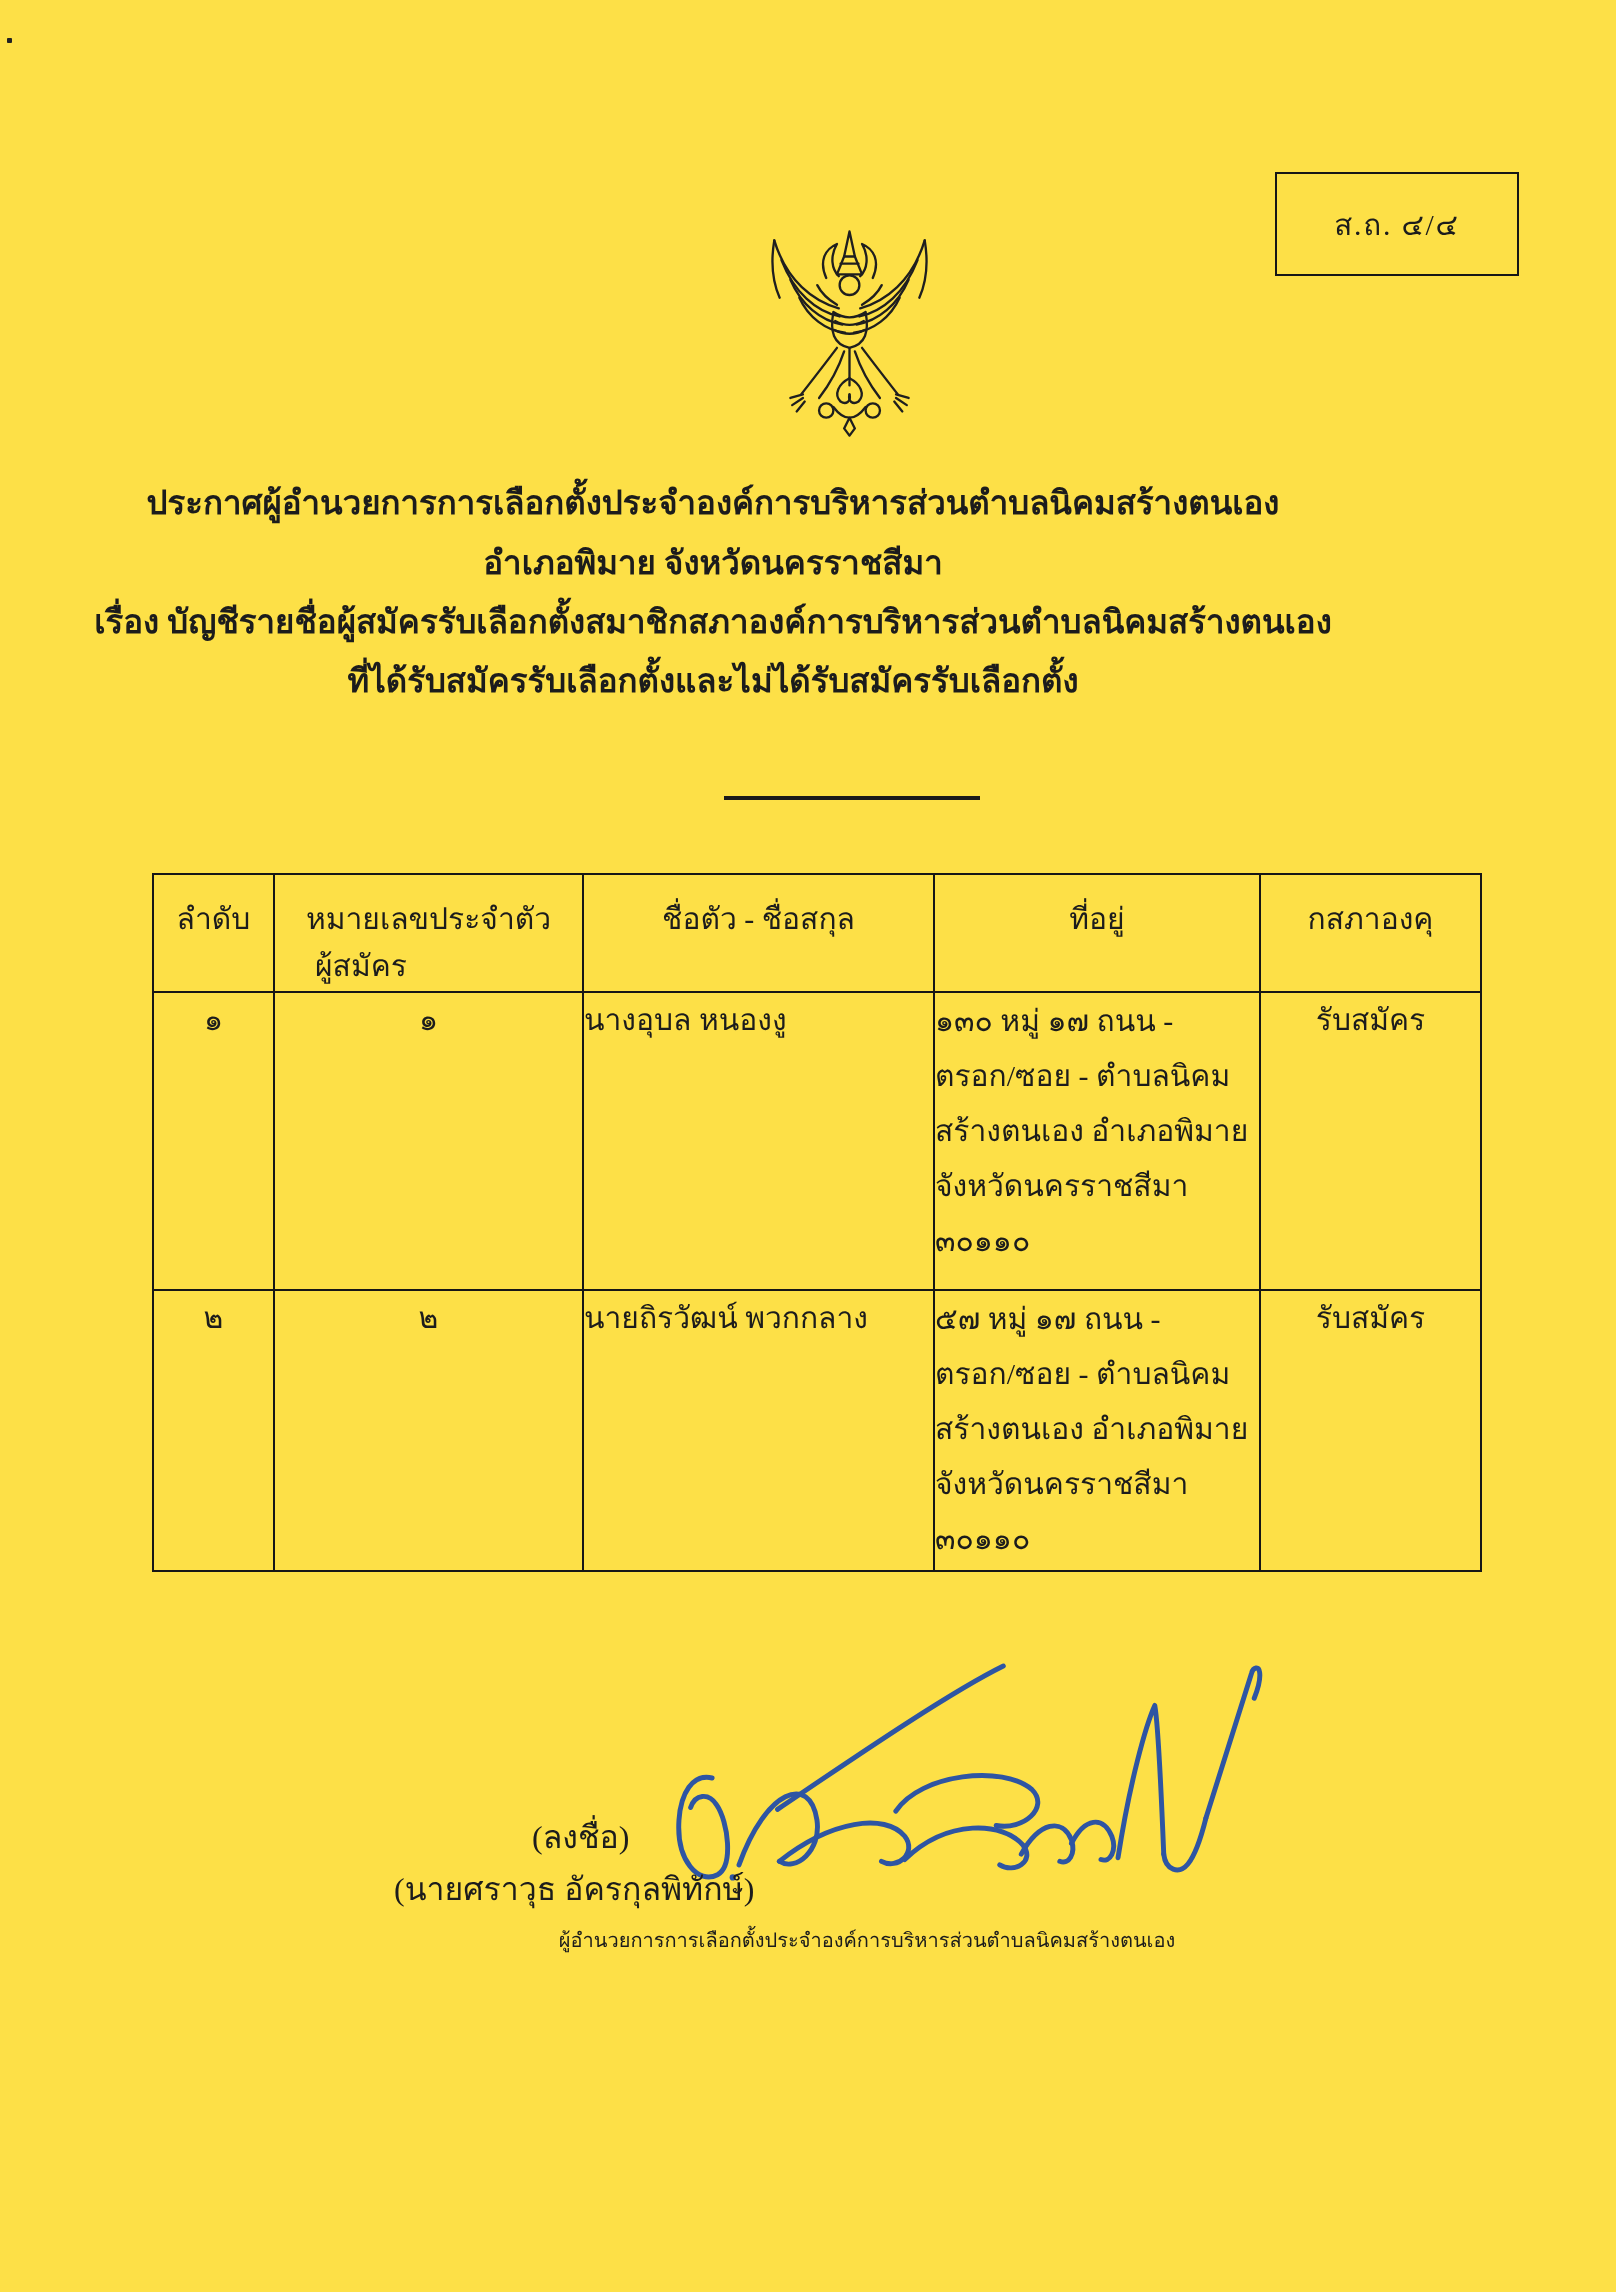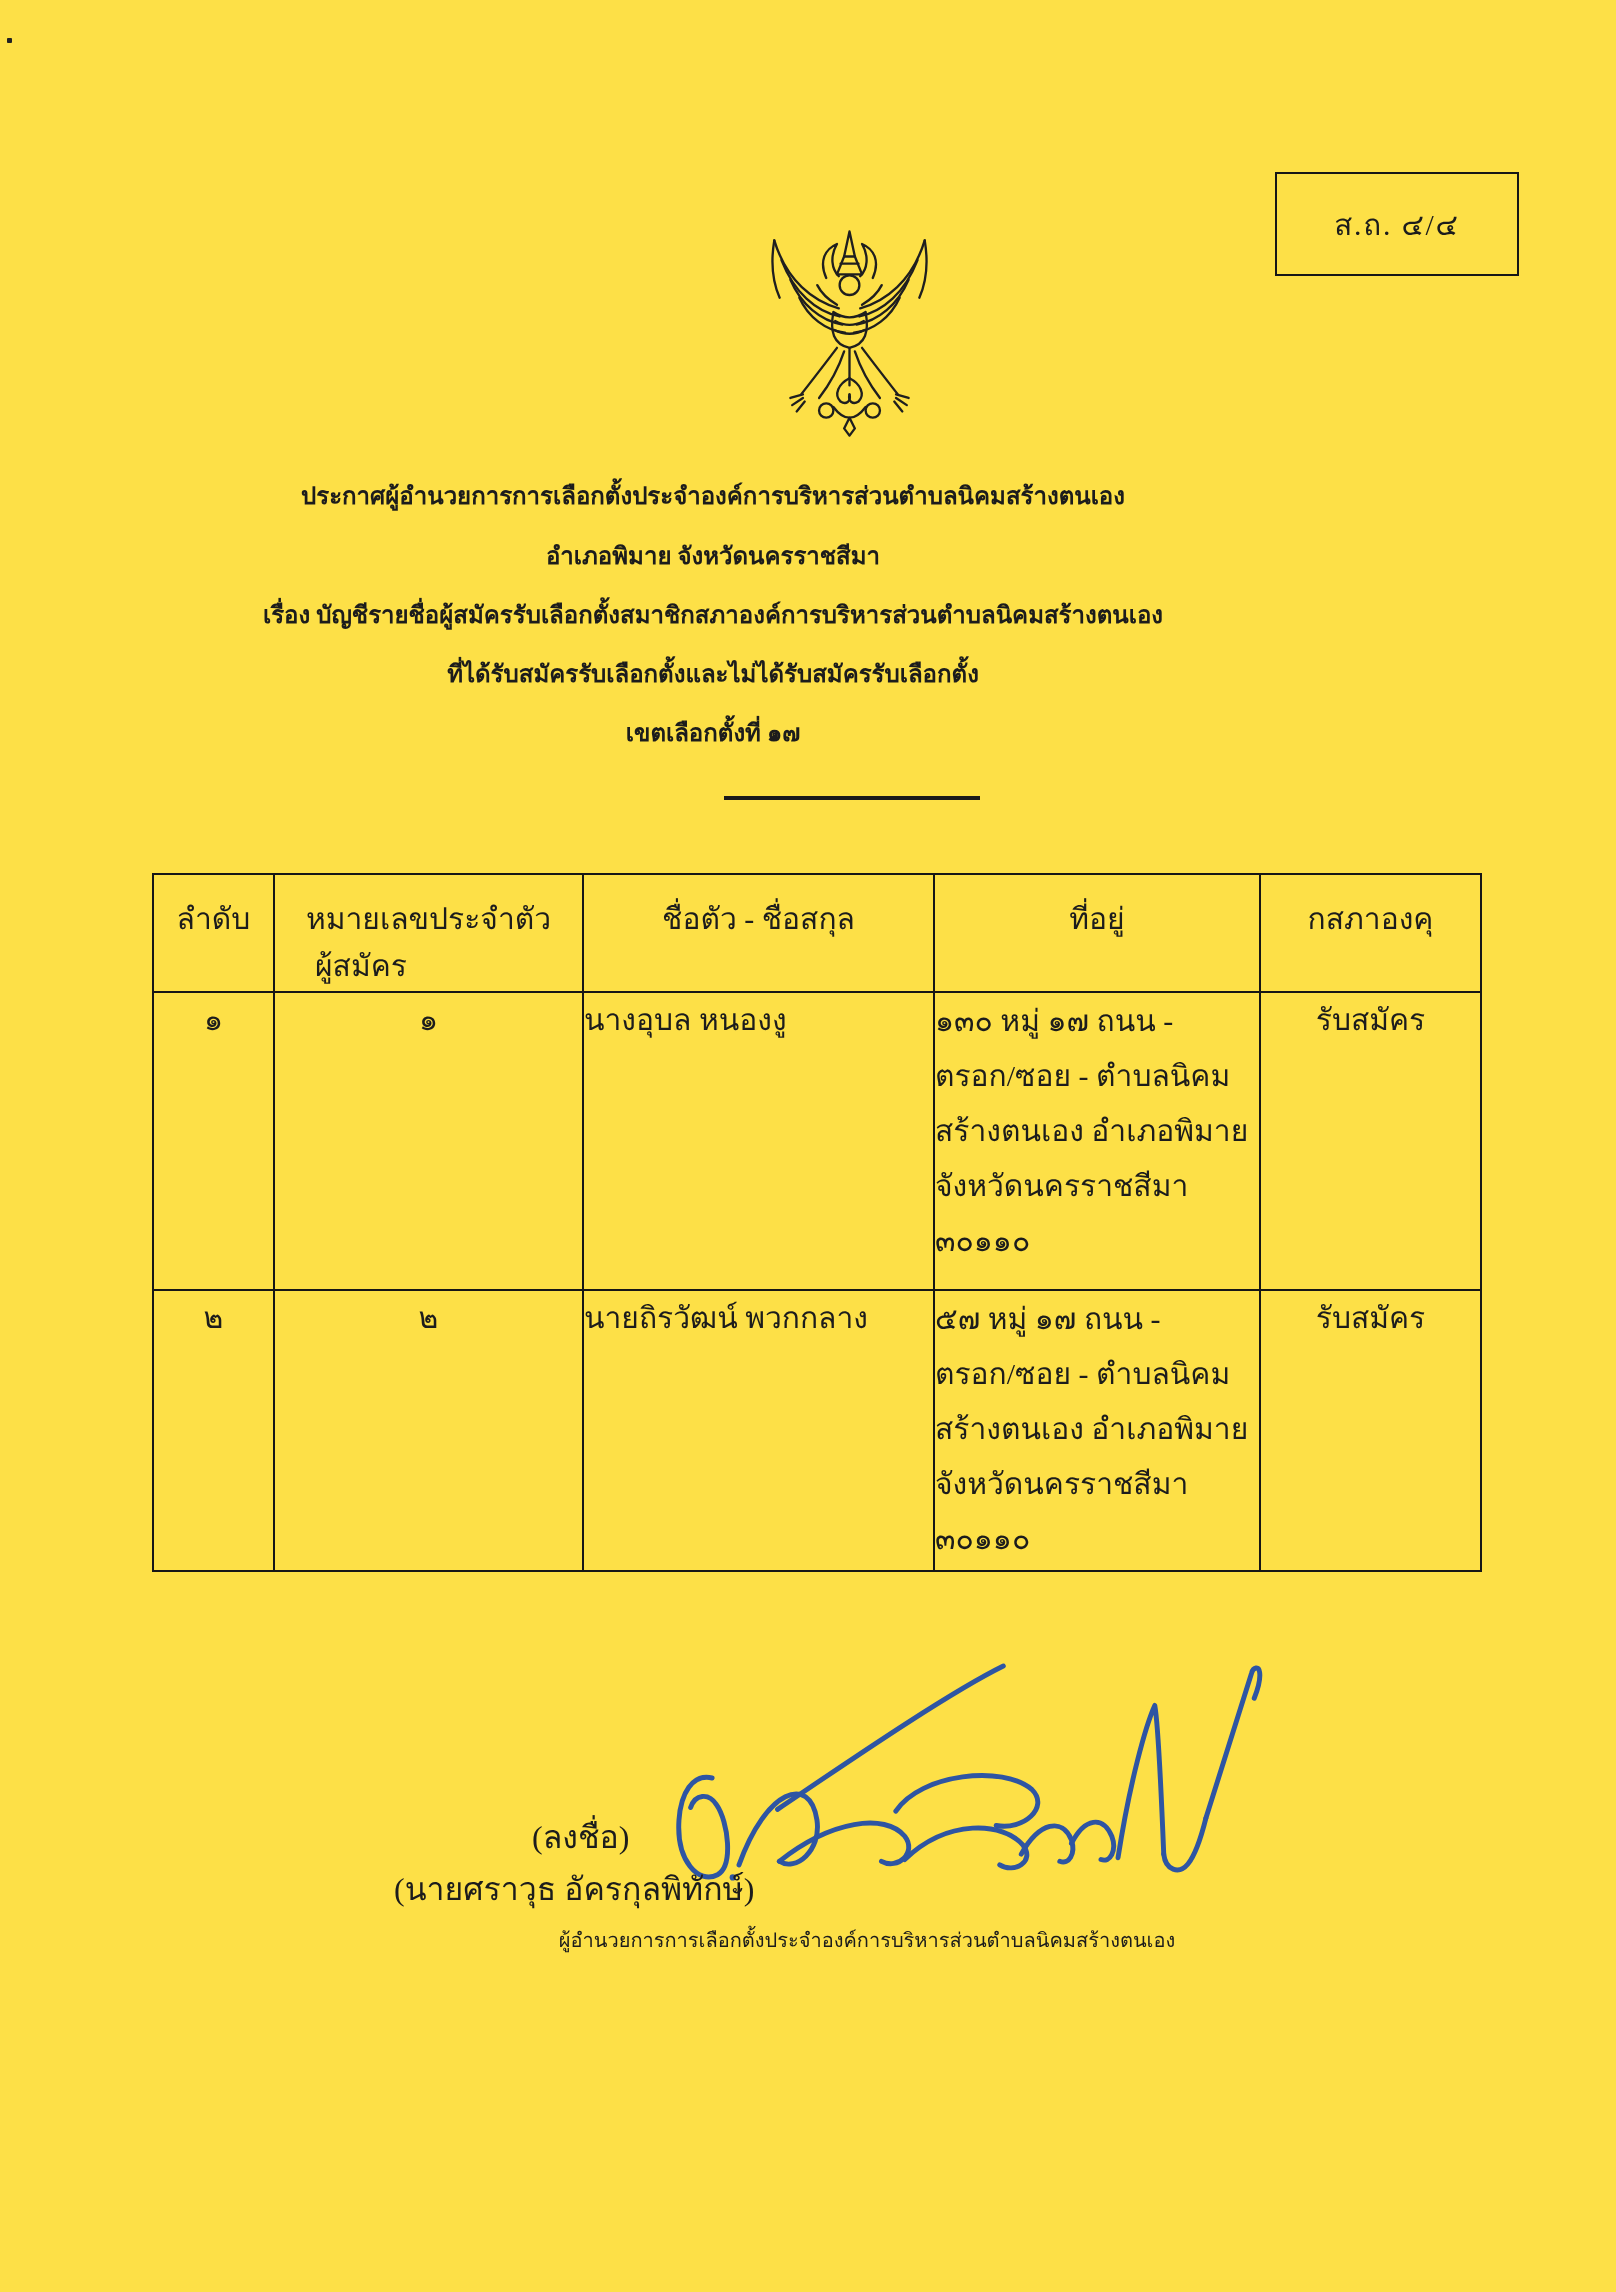--- a/index.html
+++ b/index.html
@@ -17,21 +17,21 @@
   
   .form-box{
     left:1275px;top:172px;width:240px;height:100px;
     border:2.7px solid #161616;
     display:flex;align-items:center;justify-content:center;
     font-size:29.6px;letter-spacing:1.8px;
   }
   
   .title-line{
     left:0;width:1426px;text-align:center;
-    font-size:24px;font-weight:600;white-space:nowrap;
+    font-size:33px;font-weight:600;white-space:nowrap;
   }
   .divider{left:724px;top:796px;width:256px;height:3.6px;background:#1a1a1a;}
   
   table.doc{
     position:absolute;left:152px;top:873px;width:1328px;
     border-collapse:collapse;table-layout:fixed;
     font-size:30px;color:#1c1c1c;border-radius:27px;
   }
   table.doc td,table.doc th{
     border:2.2px solid #161616;
@@ -112,21 +112,20 @@
       <circle cx="136" cy="206" r="8"></circle>
       <path d="M92 202 C98 210 104 214 110 214 C116 214 122 210 128 202"></path>
       <path d="M110 214 L104 226 L110 234 L116 226 Z"></path>
     </svg>
   </div>
 
   <div class="abs title-line" style="top:476px;">ประกาศผู้อำนวยการการเลือกตั้งประจำองค์การบริหารส่วนตำบลนิคมสร้างตนเอง</div>
   <div class="abs title-line" style="top:536px;">อำเภอพิมาย จังหวัดนครราชสีมา</div>
   <div class="abs title-line" style="top:654px;">ที่ได้รับสมัครรับเลือกตั้งและไม่ได้รับสมัครรับเลือกตั้ง</div>
   <div class="abs title-line" style="top:595px;">เรื่อง บัญชีรายชื่อผู้สมัครรับเลือกตั้งสมาชิกสภาองค์การบริหารส่วนตำบลนิคมสร้างตนเอง</div>
-  <div class="abs title-line" style="top:713px;">เขตเลือกตั้งที่ ๑๗</div>
 
   <div class="abs divider"></div>
 
   <table class="doc">
     <colgroup>
       <col style="width:121px">
         <col style="width:309px">
         <col style="width:351px">
         <col style="width:326px">
         <col style="width:221px">

